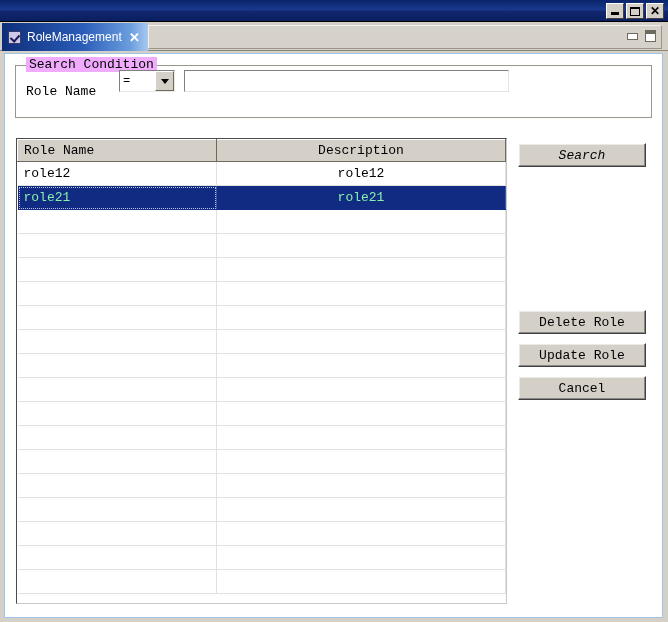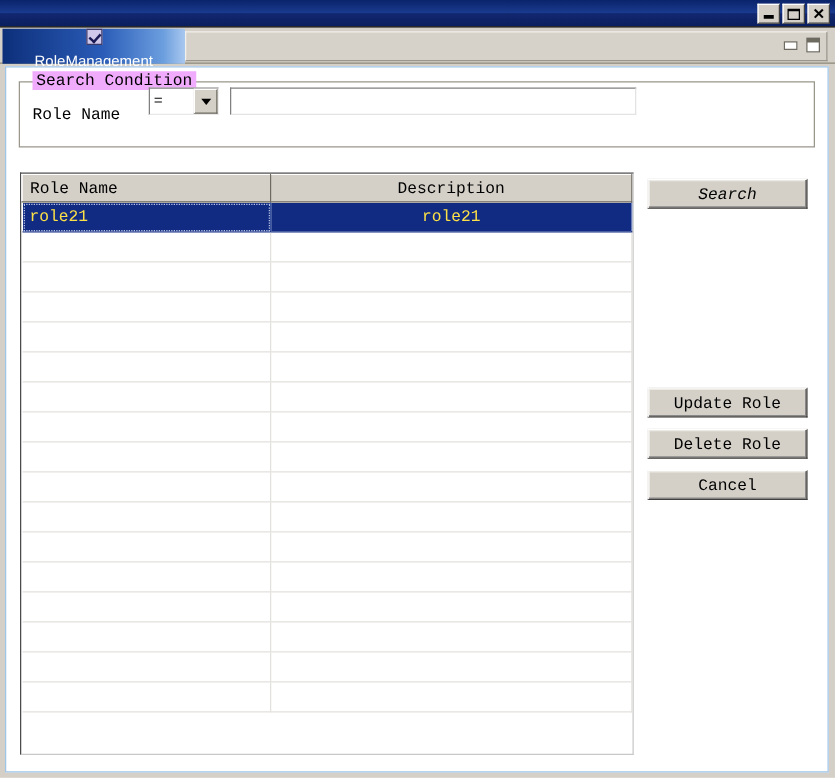--- a/index.html
+++ b/index.html
@@ -83,21 +83,20 @@
   }
   .tab {
     position: absolute;
     left: 2px; top: 0px;
     width: 146px; height: 28px;
     background: linear-gradient(to right, #0d2f7a 0%, #2a5cb8 55%, #6b9ede 88%, #a9c8ef 100%);
     display: flex;
     align-items: center;
     padding: 0 6px;
     gap: 6px;
-    flex-direction: column;
   }
   .tab-check {
     width: 13px; height: 13px;
     background: #cfc8ea;
     border: 1px solid #3a3a6a;
     position: relative;
     flex: 0 0 auto;
   }
   .tab-check:after {
     content: "";
@@ -301,21 +300,21 @@
     font-size: 13px;
     color: #000;
     padding: 0 6px;
     overflow: hidden;
     white-space: nowrap;
   }
   table.grid td.c-name { text-align: left; width: 199px; }
   table.grid td.c-desc { text-align: center; }
   tr.selected td {
     background: #102b81;
-    color: #fde047;
+    color: #86efac;
     border-bottom-color: #102b81;
     border-right-color: #3b54a0;
   }
   tr.selected td.c-name {
     outline: 1px dotted #b9c4e8;
     outline-offset: -2px;
   }
 
   
   .side-btns {
@@ -381,20 +380,24 @@
 
       <div class="table-wrap">
         <table class="grid">
           <thead>
             <tr>
               <th class="c-name">Role Name</th>
               <th class="c-desc">Description</th>
             </tr>
           </thead>
           <tbody>
+              <tr>
+                <td class="c-name">role12</td>
+                <td class="c-desc">role12</td>
+              </tr>
               <tr class="selected">
                 <td class="c-name">role21</td>
                 <td class="c-desc">role21</td>
               </tr>
               <tr>
                 <td class="c-name"></td>
                 <td class="c-desc"></td>
               </tr>
               <tr>
                 <td class="c-name"></td>
@@ -454,20 +457,20 @@
               </tr>
               <tr>
                 <td class="c-name"></td>
                 <td class="c-desc"></td>
               </tr>
             </tbody>
         </table>
       </div>
 
       <div class="side-btns">
+          <div class="btn">Delete Role</div>
           <div class="btn">Update Role</div>
-          <div class="btn">Delete Role</div>
           <div class="btn">Cancel</div>
         </div>
 
     </div>
   </div>
 </div>
 
 </body></html>

